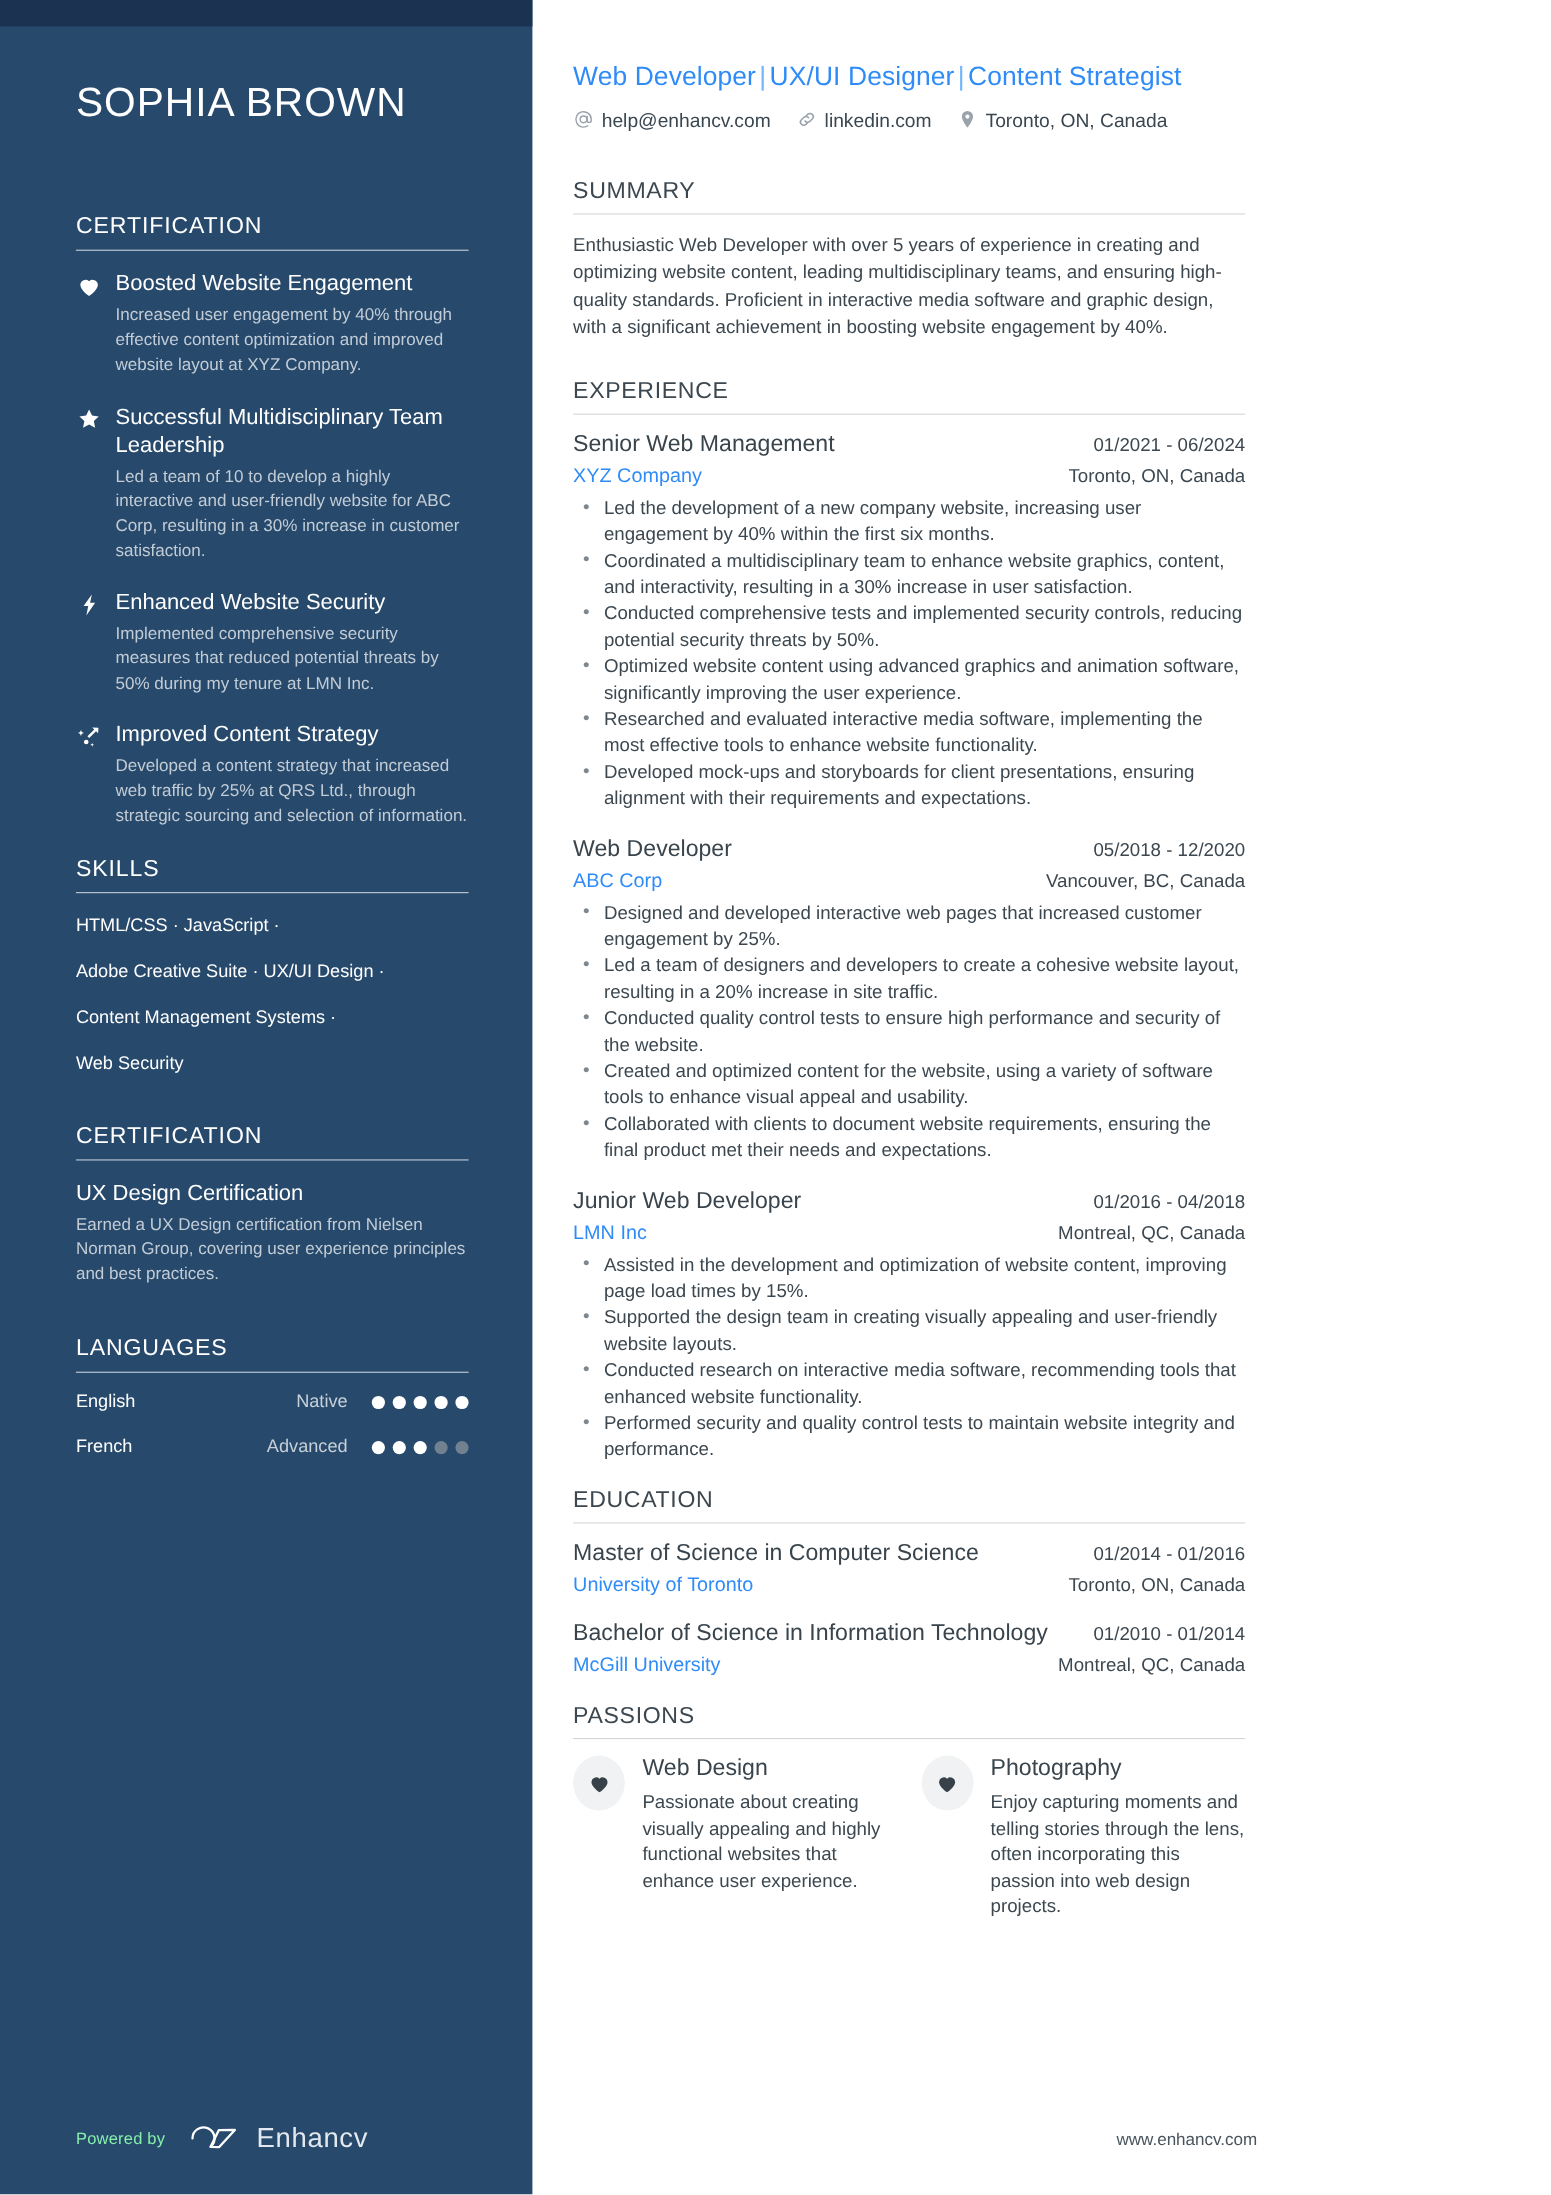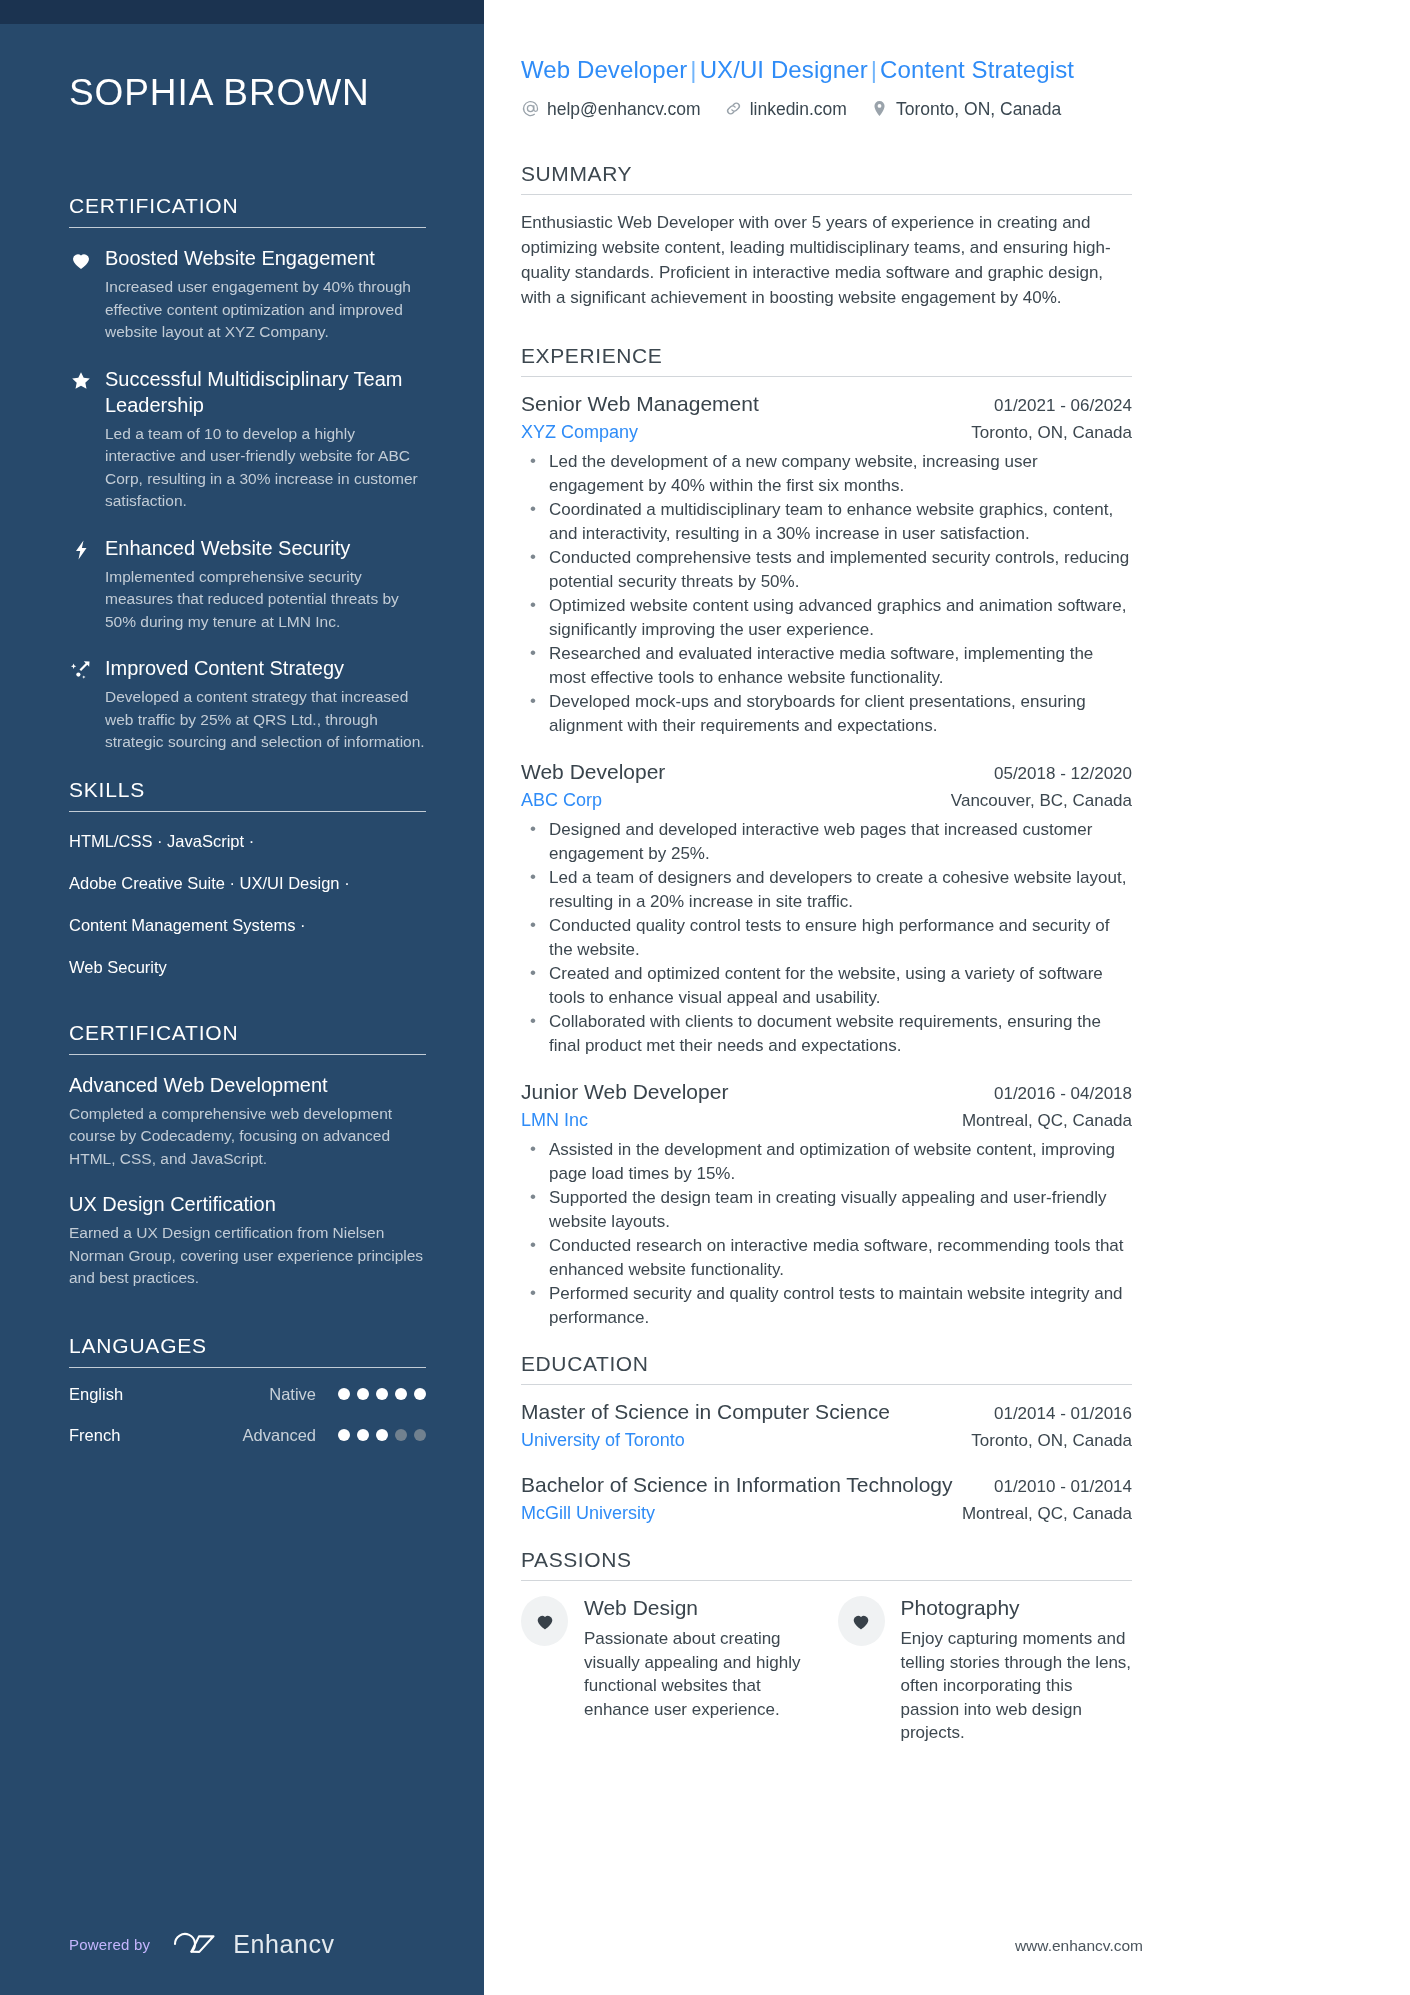--- a/index.html
+++ b/index.html
@@ -119,21 +119,21 @@
   .dot { width: 12px; height: 12px; border-radius: 50%; background: #ffffff; }
   .dot.off { background: #71818f; }
 
   .sidebar-footer {
     padding: 0 69px 36px 69px;
     display: flex;
     align-items: center;
     gap: 22px;
     margin-top: auto;
   }
-  .powered-by { font-size: 15px; color: #c4b5fd; letter-spacing: .2px; }
+  .powered-by { font-size: 15px; color: #86efac; letter-spacing: .2px; }
   .enhancv-logo { display: flex; align-items: center; gap: 15px; }
   .enhancv-word { font-size: 25px; color: #e3e9ee; letter-spacing: .6px; }
 
   
   .main {
     flex: 1 1 auto;
     padding: 56px 48px 40px 37px;
     position: relative;
   }
   .headline {
@@ -327,24 +327,20 @@
           <div class="skill-line">HTML/CSS · JavaScript ·</div>
           <div class="skill-line">Adobe Creative Suite · UX/UI Design ·</div>
           <div class="skill-line">Content Management Systems ·</div>
           <div class="skill-line">Web Security</div>
         </div>
       </section>
 
       <section class="side-section" style="margin-top:44px;">
         <div class="side-section-title">CERTIFICATION</div>
         <div class="side-rule"></div>
-        <div class="cert-item">
-          <div class="cert-title">Advanced Web Development</div>
-          <div class="cert-desc">Completed a comprehensive web development course by Codecademy, focusing on advanced HTML, CSS, and JavaScript.</div>
-        </div>
         <div class="cert-item">
           <div class="cert-title">UX Design Certification</div>
           <div class="cert-desc">Earned a UX Design certification from Nielsen Norman Group, covering user experience principles and best practices.</div>
         </div>
       </section>
 
       <section class="side-section" style="margin-top:44px;">
         <div class="side-section-title">LANGUAGES</div>
         <div class="side-rule"></div>
 

